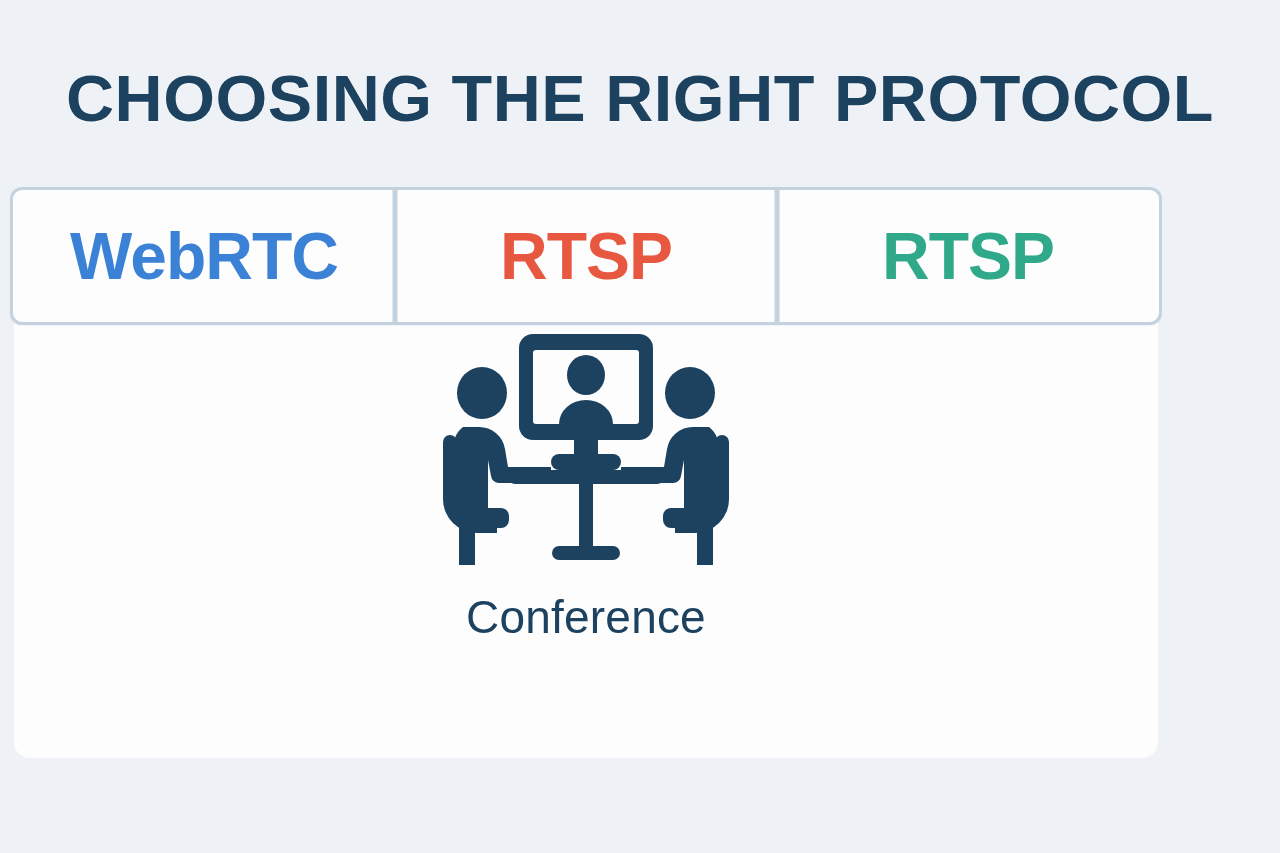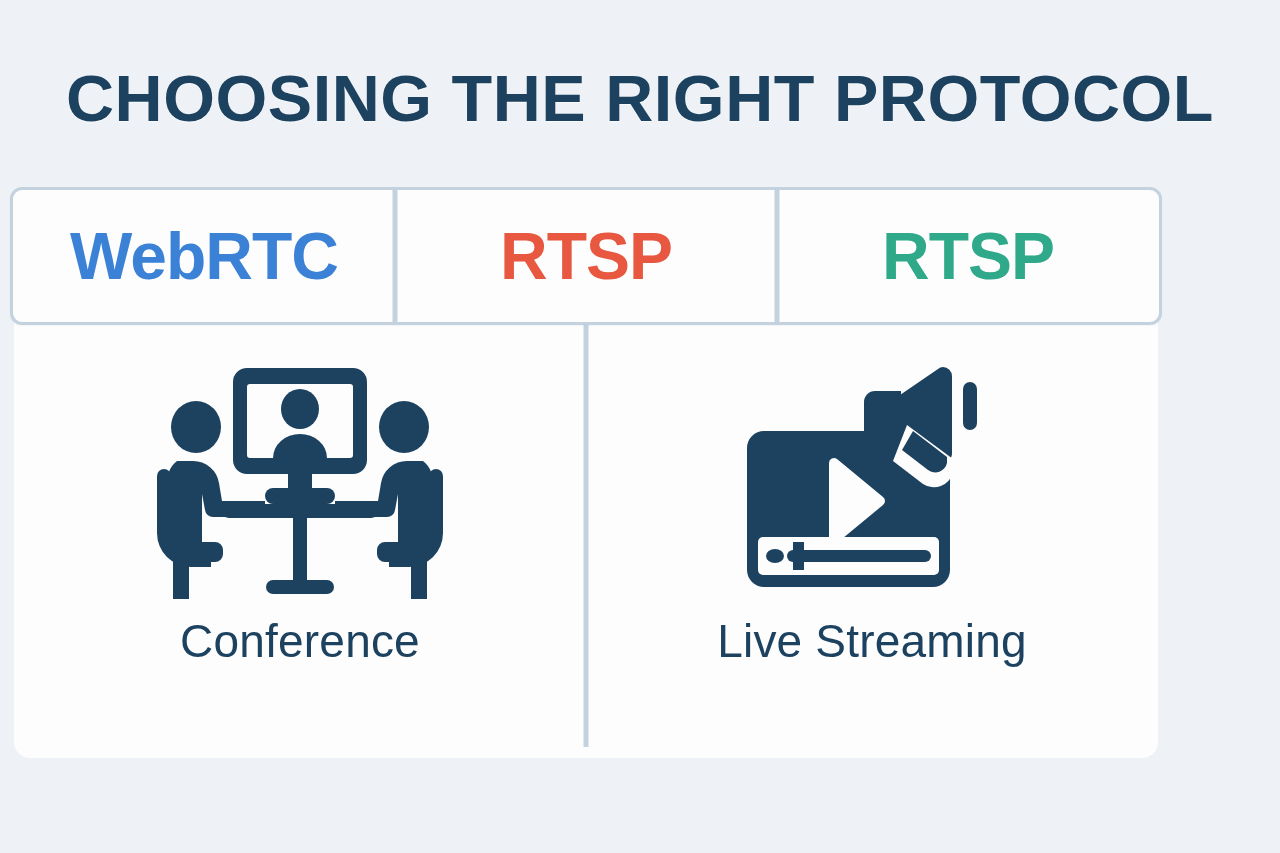--- a/index.html
+++ b/index.html
@@ -95,22 +95,22 @@
     overflow: hidden;
     z-index: 1;
   }
   .body-cell {
     flex: 1 1 0;
     position: relative;
     display: flex;
     flex-direction: column;
     align-items: center;
     justify-content: flex-start;
-    padding-top: 34px;
     box-sizing: border-box;
+    gap: 10px;
   }
   .body-cell + .body-cell::before {
     content: "";
     position: absolute;
     left: 0;
     top: 0;
     height: 425px;
     width: 5px;
     transform: translateX(-2.5px);
     background: #c3d2de;
@@ -197,50 +197,16 @@
           <path d="M74 140 h142 a7 7 0 0 1 0 14 h-142 a7 7 0 0 1 0 -14 z"></path>
 
           <path d="M138 154 h14 v62 h-14 z"></path>
 
           <path d="M118 216 h54 a7 7 0 0 1 0 14 h-54 a7 7 0 0 1 0 -14 z"></path>
         </svg>
       </div>
       <div class="caption">Conference</div>
     </div>
 
-    <div class="body-cell">
-      <div class="icon-box">
-        <svg width="250" height="245" viewBox="0 0 250 245" fill="#1d4260">
-
-          <path d="M196 8 a9 9 0 0 1 9 9 v78 a9 9 0 0 1 -14 7
-                   l-38 -28 v-38 l38 -26 a9 9 0 0 1 5 -2 z"></path>
-
-          <path d="M128 32 h26 v52 h-26 a11 11 0 0 1 -11 -11 v-30 a11 11 0 0 1 11 -11 z"></path>
-
-          <path d="M154 84 l24 18 v8 a14 14 0 0 1 -22 11 l-16 -12 z"></path>
-
-          <path d="M216 30 a7 7 0 0 1 14 0 v34 a7 7 0 0 1 -14 0 z"></path>
-
-          <path d="M17 72 h169 a17 17 0 0 1 17 17 v122 a17 17 0 0 1 -17 17
-                   h-169 a17 17 0 0 1 -17 -17 v-122 a17 17 0 0 1 17 -17 z"></path>
-
-          <path d="M160 66 l46 34 v14 a20 20 0 0 1 -30 11 l-30 -23 z" fill="#fdfdfe"></path>
-          <path d="M166 72 l34 26 v6 a12 12 0 0 1 -19 7 l-26 -20 z"></path>
-
-          <path d="M82 104 a5 5 0 0 1 8 -4 l46 38 a5 5 0 0 1 0 8 l-46 38
-                   a5 5 0 0 1 -8 -4 z" fill="#fdfdfe"></path>
-
-          <path d="M16 178 h171 a5 5 0 0 1 5 5 v28 a5 5 0 0 1 -5 5
-                   h-171 a5 5 0 0 1 -5 -5 v-28 a5 5 0 0 1 5 -5 z" fill="#fdfdfe"></path>
-
-          <ellipse cx="28" cy="197" rx="9" ry="7"></ellipse>
-
-          <path d="M46 183 h11 v28 h-11 z"></path>
-
-          <path d="M46 191 h132 a6 6 0 0 1 0 12 h-132 a6 6 0 0 1 0 -12 z"></path>
-        </svg>
-      </div>
-      <div class="caption">Live Streaming</div>
-    </div>
 
 
   </div>
 </div>
 
 </body></html>

